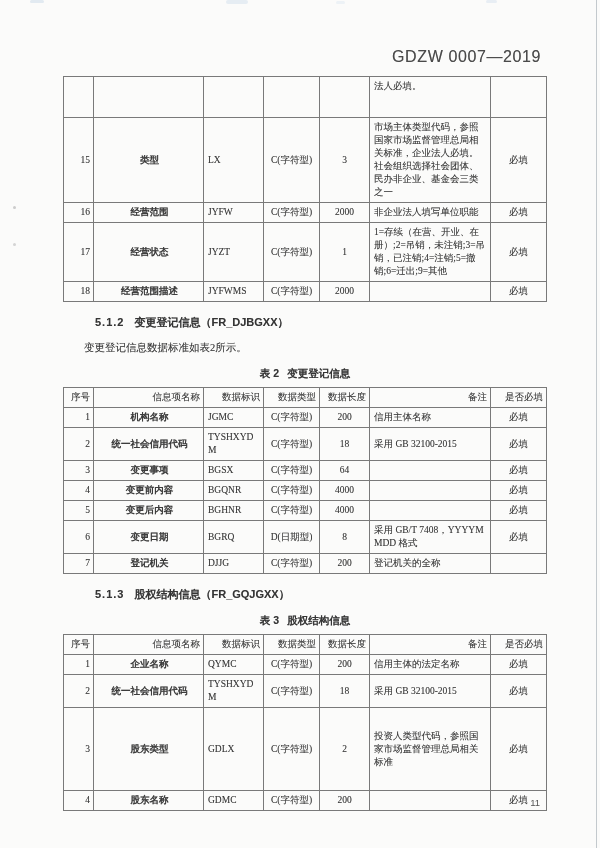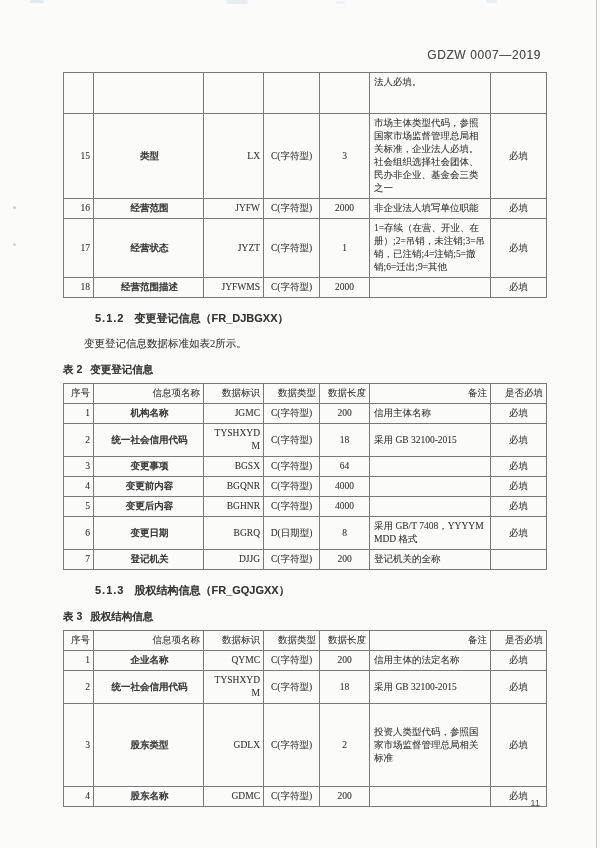--- a/index.html
+++ b/index.html
@@ -21,21 +21,21 @@
   .s1{left:13px;top:206px;width:3px;height:3px;background:#cccccc;}
   .s2{left:13px;top:243px;width:3px;height:3px;background:#d4d4d4;}
 
   .content{
     position:absolute;left:63px;top:48px;width:484px;
     text-shadow:0 0 0.5px rgba(80,80,80,0.45);
   }
   .doc-code{
     text-align:right;
     font-family:"Liberation Sans", sans-serif;
-    font-size:12px;
+    font-size:16px;
     letter-spacing:0.6px;
     color:#4a4a4a;
     padding-right:6px;
     margin-bottom:10px;
   }
 
   table.std{
     border-collapse:collapse;
     width:100%;
     table-layout:fixed;
@@ -45,21 +45,21 @@
     font-size:9.5px;
     line-height:13px;
     padding:3px 3px;
     vertical-align:middle;
     overflow:hidden;
     word-break:break-all;
   }
   table.std th{font-weight:normal;text-align:right;}
   table.std td:nth-child(1){text-align:right;}
   table.std td:nth-child(2){text-align:center;padding-left:5px;font-weight:bold;}
-  table.std td:nth-child(3){text-align:right;padding-left:4px;}
+  table.std td:nth-child(3){text-align:left;padding-left:4px;}
   table.std td:nth-child(4){text-align:center;}
   table.std td:nth-child(5){text-align:center;}
   table.std td:nth-child(6){text-align:left;padding-left:4px;}
   table.std td:nth-child(7){text-align:center;}
 
   
   .t1 tbody tr:nth-child(1) td{height:34px;vertical-align:top;}
   .t1 tbody tr:nth-child(2) td{height:70px;}
   .t1 tbody tr:nth-child(4) td{height:52px;}
   
@@ -75,21 +75,21 @@
   h3.section .sec-no{margin-right:10px;letter-spacing:1px;padding-left:32px;}
   p.body-text{
     font-size:10.5px;
     margin:11px 0 0 0;
     text-indent:2em;
   }
   .caption{
     font-family:"Liberation Sans", sans-serif;
     font-weight:bold;
     font-size:10.5px;
-    text-align:left;
+    text-align:center;
     margin:12px 0 6px 0;
     color:#353535;
   }
   .caption .cap-label{margin-right:8px;}
   .page-number{
     position:absolute;
     right:60px;
     bottom:40px;
     font-family:"Liberation Sans", sans-serif;
     font-size:9.5px;

